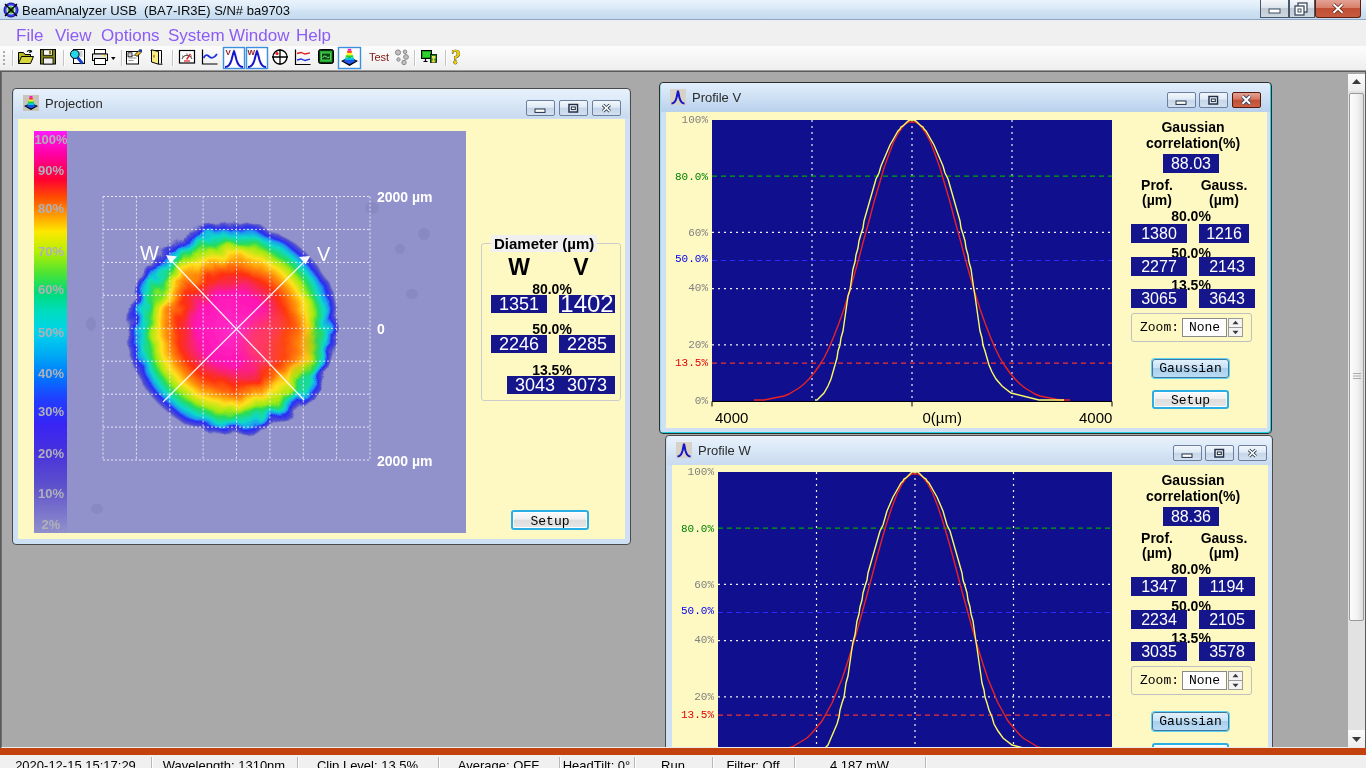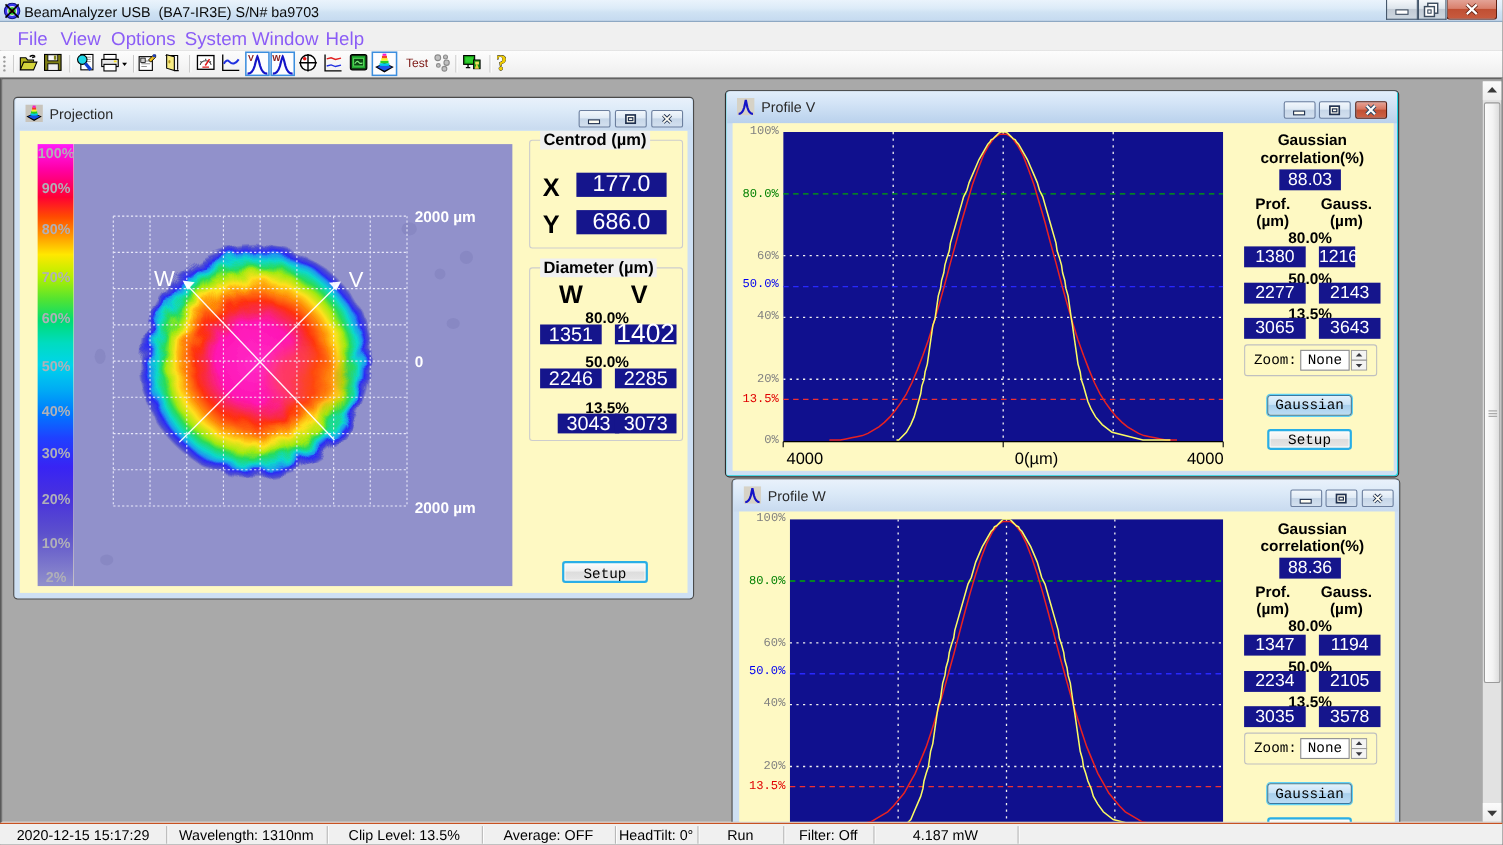--- a/index.html
+++ b/index.html
@@ -17,21 +17,21 @@
 .wbtn{position:absolute;width:29px;height:16px;border:1px solid #6c7f9e;border-radius:2px;background:linear-gradient(#f2f7fc 0%,#dfeaf5 45%,#c6d6e8 50%,#d3e0ef 100%)}
 .wbtn svg{position:absolute;left:0;top:0}
 .client{position:absolute;background:#fef9c3}
 .grp{position:absolute;border:1px solid #cdcdcd;border-radius:3px}
 .grplbl{position:absolute;top:-9px;background:#f0f0f0;font-weight:bold;font-size:15px;color:#000;padding:0 3px;white-space:nowrap}
 .navy{position:absolute;background:#15158c;color:#fff;text-align:center;font-family:"Liberation Sans",sans-serif}
 .blbl{position:absolute;font-weight:bold;color:#000;text-align:center;white-space:nowrap}
 .mono{font-family:"Liberation Mono",monospace}
 .setupbtn{position:absolute;border:2px solid #29aee6;border-radius:3px;background:linear-gradient(#fafafa 0%,#efefef 45%,#dddddd 50%,#e6e6e6 100%);box-shadow:inset 0 0 0 1px #fff;text-align:center;font-family:"Liberation Mono",monospace;font-size:13px;color:#000}
 .gaussbtn{position:absolute;border:1px solid #3c78a0;border-radius:3px;background:linear-gradient(#e2f1fc 0%,#c8e2f6 45%,#a8cfec 50%,#bcdcf4 100%);box-shadow:0 0 0 1px #5fd2f5;text-align:center;font-family:"Liberation Mono",monospace;font-size:13px;color:#000}
-#statusbar{left:0;top:748px;width:1366px;height:20px;background:#f0f0f0;border-top:1px solid #c2410c}
+#statusbar{left:0;top:748px;width:1366px;height:20px;background:#f0f0f0;border-top:7px solid #c2410c}
 .ssep{position:absolute;top:2px;height:16px;width:1px;background:#b8b8b8;box-shadow:1px 0 0 #fdfdfd}
 .stext{position:absolute;top:3px;font-size:13px;color:#000;text-align:center;white-space:nowrap}
 .edge{position:absolute;background:#5a5a5a}
 </style></head>
 <body>
 
 <div class="edge" style="left:0;top:20px;width:1px;height:748px"></div>
 <div class="edge" style="left:1365px;top:20px;width:1px;height:748px"></div>
 <div class="edge" style="left:0;top:767px;width:1366px;height:1px"></div>
 
@@ -310,27 +310,20 @@
    <g fill="#ffffff" font-size="20" font-family="Liberation Sans">
     <text x="73" y="129">W</text>
             <text x="250" y="130">V</text>
    </g>
    <g fill="#ffffff" font-size="14" font-weight="bold" font-family="Liberation Sans">
     <text x="310" y="71">2000 µm</text>
             <text x="310" y="203">0</text>
             <text x="310" y="335">2000 µm</text>
    </g>
   </svg>
-  <div class="grp" style="left:463px;top:8px;width:140px;height:99px">
-    <div class="grplbl" style="left:9px">Centrod (µm)</div>
-    <div class="blbl" style="left:8px;top:29px;font-size:23px;width:22px">X</div>
-    <div class="navy" style="left:42px;top:29px;width:82px;height:22px;font-size:21px;line-height:22px">177.0</div>
-    <div class="blbl" style="left:8px;top:63px;font-size:23px;width:22px">Y</div>
-    <div class="navy" style="left:42px;top:63px;width:82px;height:22px;font-size:21px;line-height:22px">686.0</div>
-  </div>
   <div class="grp" style="left:463px;top:124px;width:140px;height:158px">
     <div class="grplbl" style="left:9px">Diameter (µm)</div>
     <div class="blbl" style="left:9px;top:10px;font-size:23px;width:56px">W</div>
     <div class="blbl" style="left:71px;top:10px;font-size:23px;width:56px">V</div>
     <div class="blbl" style="left:0;top:37px;font-size:14px;width:140px">80.0%</div>
     <div class="navy" style="left:9px;top:51px;width:56px;height:18px;font-size:18px;line-height:18px">1351</div>
     <div class="navy" style="left:77px;top:51px;width:56px;height:18px;font-size:24px;line-height:18px">1402</div>
     <div class="blbl" style="left:0;top:77px;font-size:14px;width:140px">50.0%</div>
     <div class="navy" style="left:9px;top:91px;width:56px;height:18px;font-size:18px;line-height:18px">2246</div>
     <div class="navy" style="left:77px;top:91px;width:56px;height:18px;font-size:18px;line-height:18px">2285</div>
@@ -391,21 +384,21 @@
         </svg>
   <div class="abs" style="left:49px;top:297px;font-size:15px;color:#000">4000</div>
   <div class="abs" style="left:196px;top:297px;width:100px;text-align:right;font-size:15px;color:#000">0(µm)</div>
   <div class="abs" style="left:413px;top:297px;font-size:15px;color:#000">4000</div>
   <div class="blbl" style="left:442px;top:7px;width:170px;font-size:14px;line-height:16px">Gaussian<br>correlation(%)</div>
   <div class="navy" style="left:497px;top:42px;width:56px;height:19px;font-size:16px;line-height:19px">88.03</div>
   <div class="blbl" style="left:441px;top:66px;width:100px;font-size:14px;line-height:15px">Prof.<br>(µm)</div>
   <div class="blbl" style="left:508px;top:66px;width:100px;font-size:14px;line-height:15px">Gauss.<br>(µm)</div>
   <div class="blbl" style="left:455px;top:96px;width:140px;font-size:14px">80.0%</div>
   <div class="navy" style="left:465px;top:112px;width:56px;height:19px;font-size:16px;line-height:19px">1380</div>
-  <div class="navy" style="left:533px;top:112px;width:33px;height:19px;font-size:16px;line-height:19px">1216</div>
+  <div class="navy" style="left:533px;top:112px;width:50px;height:19px;font-size:16px;line-height:19px">1216</div>
   <div class="blbl" style="left:455px;top:133px;width:140px;font-size:14px">50.0%</div>
   <div class="navy" style="left:465px;top:145px;width:56px;height:19px;font-size:16px;line-height:19px">2277</div>
   <div class="navy" style="left:533px;top:145px;width:56px;height:19px;font-size:16px;line-height:19px">2143</div>
   <div class="blbl" style="left:455px;top:165px;width:140px;font-size:14px">13.5%</div>
   <div class="navy" style="left:465px;top:177px;width:56px;height:19px;font-size:16px;line-height:19px">3065</div>
   <div class="navy" style="left:533px;top:177px;width:56px;height:19px;font-size:16px;line-height:19px">3643</div>
   <div class="grp" style="left:465px;top:201px;width:121px;height:29px;border-color:#c0c0c0">
    <div class="abs mono" style="left:8px;top:6px;font-size:13px">Zoom:</div>
    <div class="abs mono" style="left:50px;top:4px;width:45px;height:19px;border:1px solid #8a8a8a;background:#fff;font-size:13px;text-align:center;line-height:18px">None</div>
    <svg class="abs" style="left:96px;top:4px" width="15" height="19">

